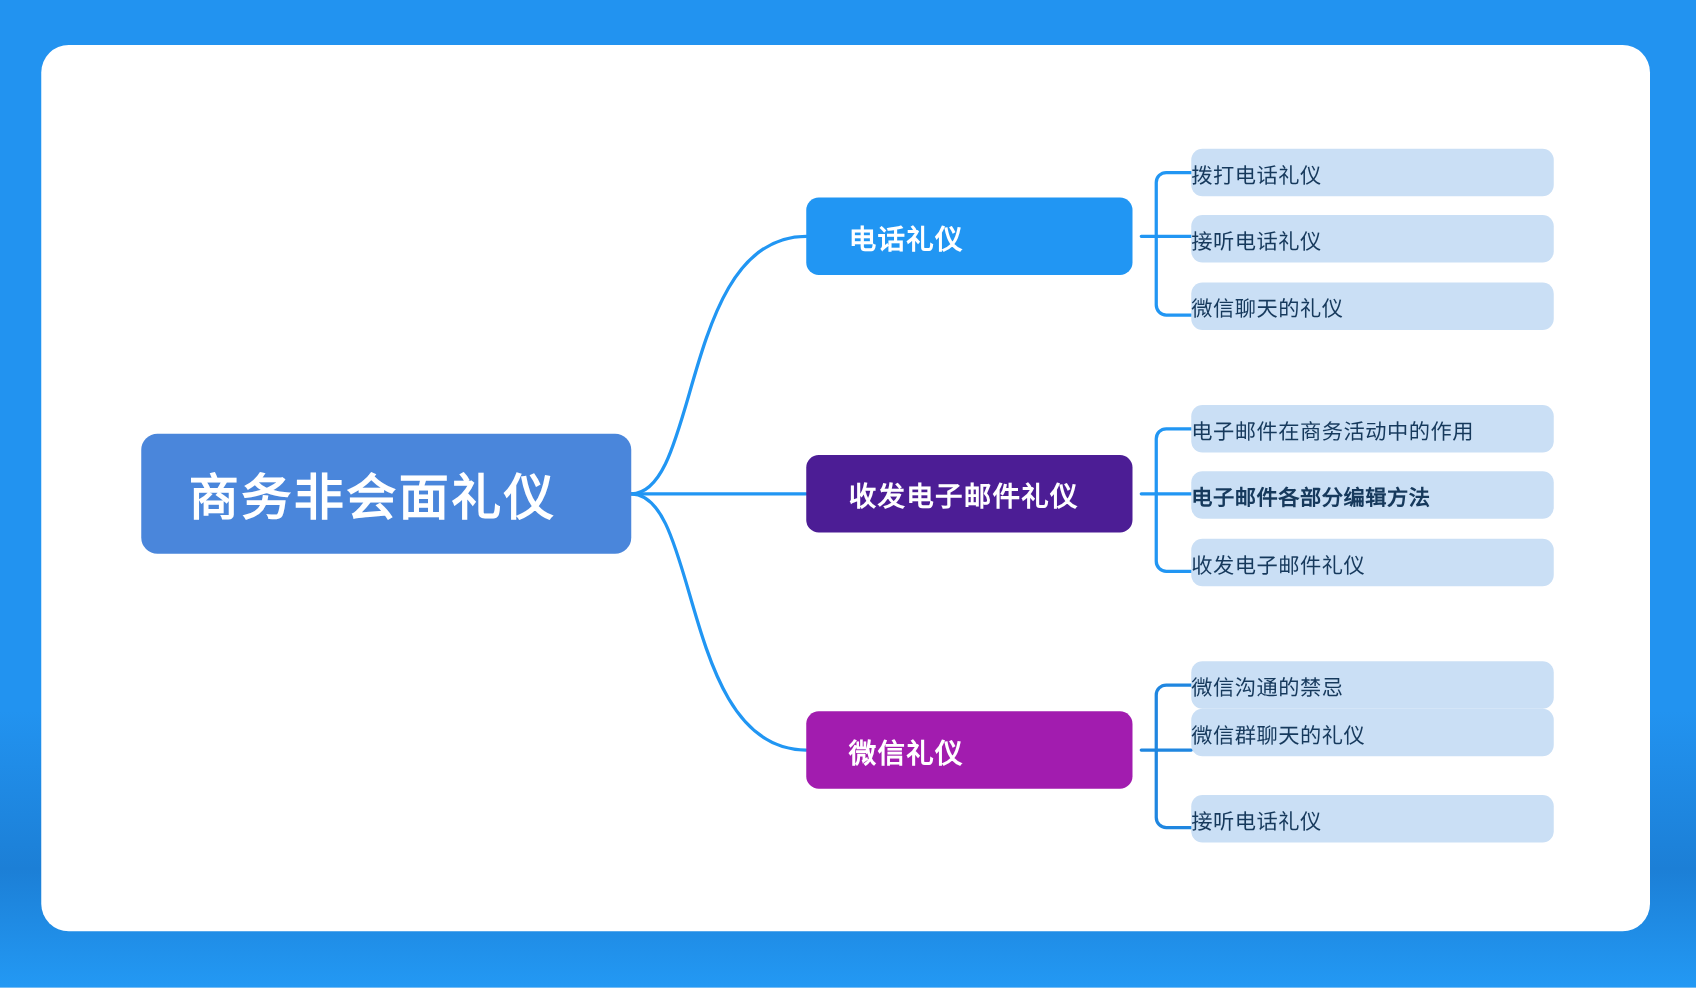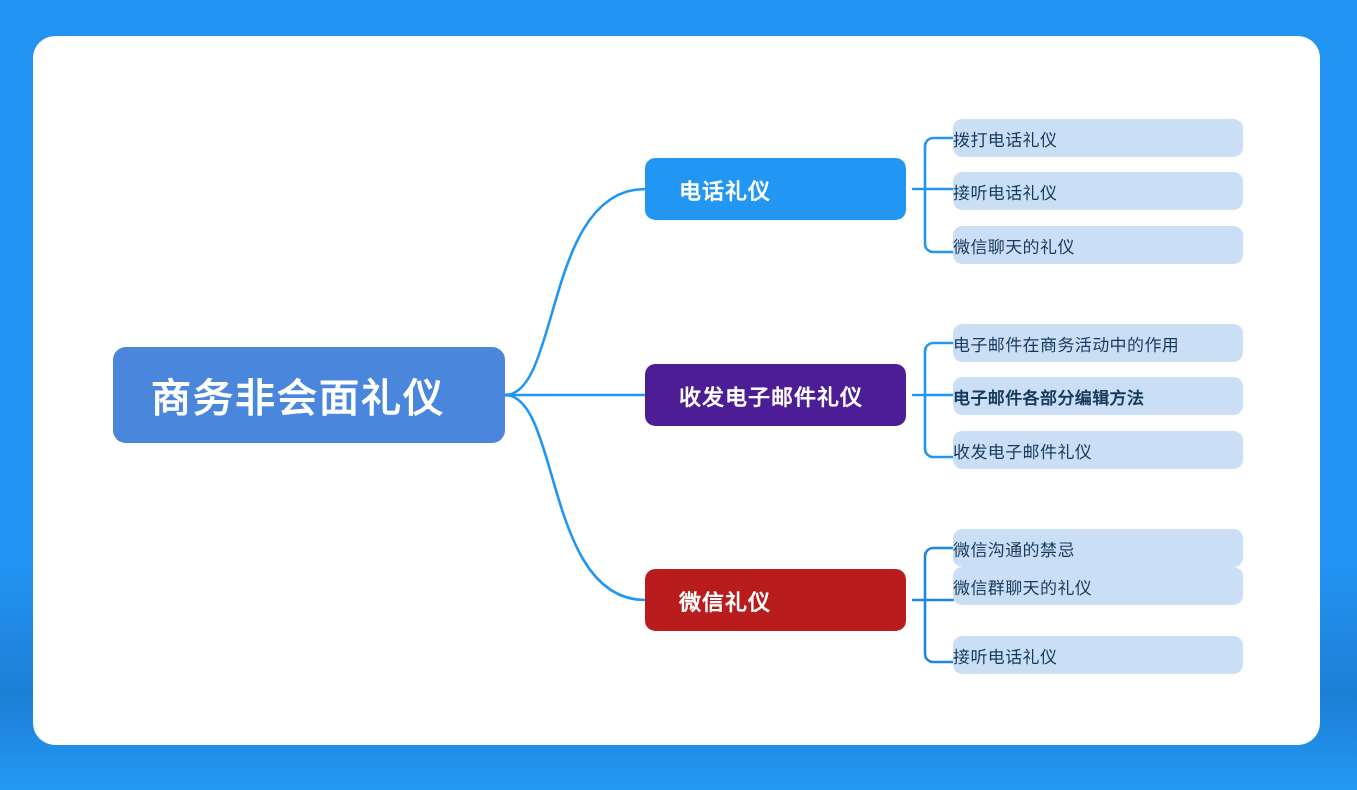--- a/index.html
+++ b/index.html
@@ -75,21 +75,21 @@
     height: 62px;
     border-radius: 10px;
     padding-left: 34px;
     color: #ffffff;
     font-size: 22px;
     font-weight: bold;
     letter-spacing: 1px;
   }
   .branch-telephone { top: 158px; background: #2196f3; }
   .branch-email     { top: 364px; background: #4c1d95; }
-  .branch-wechat    { top: 569px; background: #b91c1c; }
+  .branch-wechat    { top: 569px; background: #a21caf; }
 
   .leaf-node {
     left: 953px;
     width: 290px;
     height: 38px;
     background: #cadff5;
     border-radius: 9px;
     color: #16395c;
     font-size: 17px;
     letter-spacing: 0.4px;

